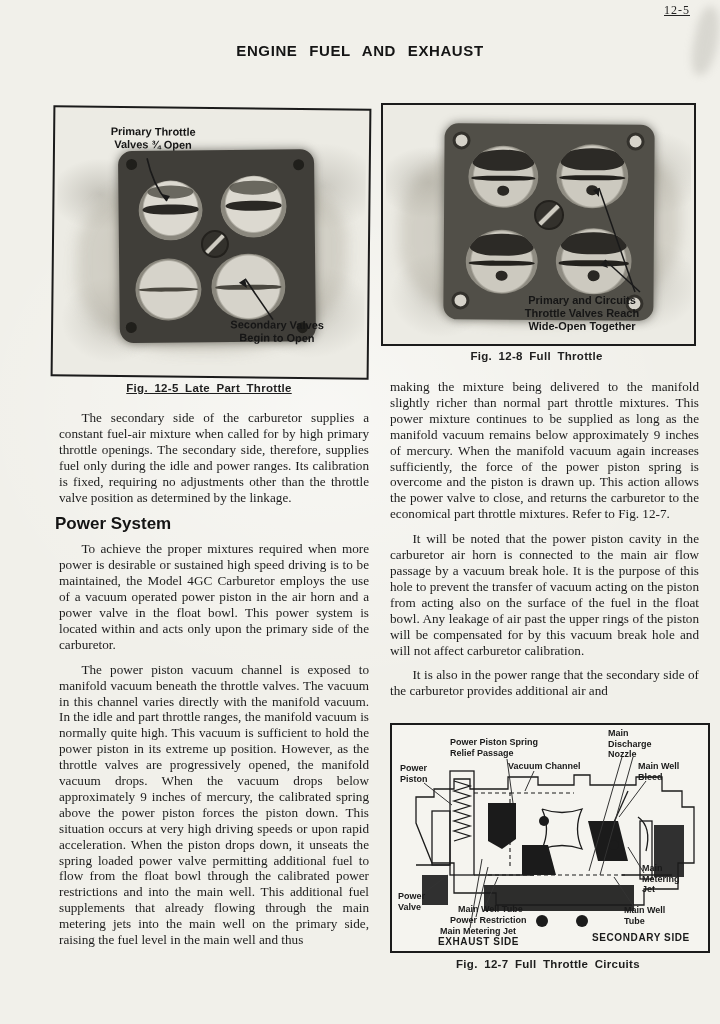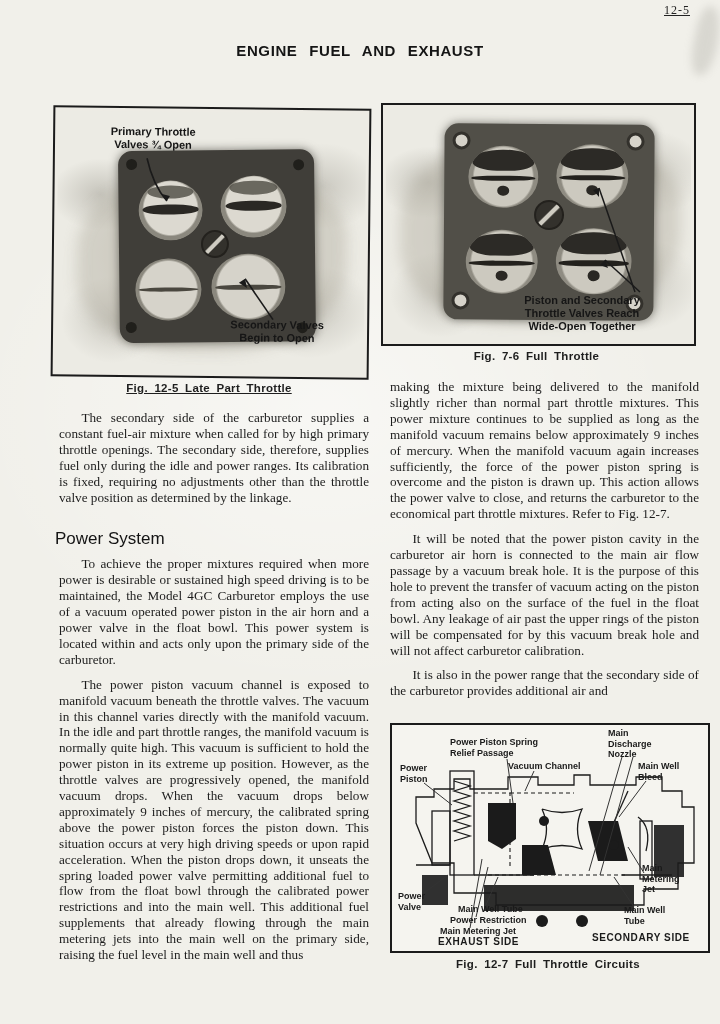--- a/index.html
+++ b/index.html
@@ -57,21 +57,21 @@
   .cap126{left:381px;top:350px;width:311px;}
   .cap127{left:390px;top:958px;width:316px;}
 
   
   .col{position:absolute;font-size:13.2px;line-height:15.9px;text-align:justify;}
   .col-left{left:55px;top:406px;width:318px;}
   .col-right{left:386px;top:375px;width:317px;}
   .col p{margin:4px;text-indent:1.7em;}
   .col p + p{margin-top:9px;}
   .col p.noindent{text-indent:0;}
-  .col h2{margin:26px 0 9px 0;font-family:"Liberation Sans", sans-serif;font-size:17px;font-weight:400;color:#141414;text-indent:0;}
+  .col h2{margin:11px 0 9px 0;font-family:"Liberation Sans", sans-serif;font-size:17px;font-weight:700;color:#141414;text-indent:0;}
 
   
   .fig127{left:390px;top:723px;width:316px;height:226px;background:#f5f4ef;border-width:2px;}
   .dlabel{position:absolute;font-family:"Liberation Sans", sans-serif;font-weight:700;font-size:9px;line-height:10.5px;
     color:#1a1a1a;white-space:pre-line;text-align:left;}
   .dlabel.left{text-align:left;}
   .dlabel.side{font-size:10px;letter-spacing:.6px;}
 </style>
 </head>
 <body>
@@ -148,26 +148,26 @@
         <div class="bolt" style="right:10px;top:8px;"></div>
         <div class="bolt" style="left:8px;bottom:10px;"></div>
         <div class="bolt" style="right:10px;bottom:8px;"></div>
       </div>
       <svg class="overlay" viewBox="0 0 305 233">
         <path d="M249 184 L213 80" stroke="#1a1a1a" stroke-width="1.5" fill="none"></path>
         <path d="M213 80 l0 9 l-6 -7 z" fill="#1a1a1a"></path>
         <path d="M254 184 L219 152" stroke="#1a1a1a" stroke-width="1.5" fill="none"></path>
         <path d="M219 152 l3 8 l-8 -3 z" fill="#1a1a1a"></path>
       </svg>
-      <div class="plabel" style="left:92px;top:186px;width:208px;">Piston and Secondary
+      <div class="plabel" style="left:92px;top:186px;width:208px;">Primary and Circuits
 Throttle Valves Reach
 Wide-Open Together</div>
     </div>
   </div>
-  <div class="caption cap126">Fig. 7-6 Full Throttle</div>
+  <div class="caption cap126">Fig. 12-8 Full Throttle</div>
 
   <div class="col col-left">
     <p>The secondary side of the carburetor supplies a constant fuel-air mixture when called for by high primary throttle openings. The secondary side, therefore, supplies fuel only during the idle and power ranges. Its calibration is fixed, requiring no adjustments other than the throttle valve position as determined by the linkage.</p>
     <h2>Power System</h2>
     <p>To achieve the proper mixtures required when more power is desirable or sustained high speed driving is to be maintained, the Model 4GC Carburetor employs the use of a vacuum operated power piston in the air horn and a power valve in the float bowl. This power system is located within and acts only upon the primary side of the carburetor.</p>
     <p>The power piston vacuum channel is exposed to manifold vacuum beneath the throttle valves. The vacuum in this channel varies directly with the manifold vacuum. In the idle and part throttle ranges, the manifold vacuum is normally quite high. This vacuum is sufficient to hold the power piston in its extreme up position. However, as the throttle valves are progressively opened, the manifold vacuum drops. When the vacuum drops below approximately 9 inches of mercury, the calibrated spring above the power piston forces the piston down. This situation occurs at very high driving speeds or upon rapid acceleration. When the piston drops down, it unseats the spring loaded power valve permitting additional fuel to flow from the float bowl through the calibrated power restrictions and into the main well. This additional fuel supplements that already flowing through the main metering jets into the main well on the primary side, raising the fuel level in the main well and thus</p>
   </div>
 
   <div class="col col-right">
     <p class="noindent">making the mixture being delivered to the manifold slightly richer than normal part throttle mixtures. This power mixture continues to be supplied as long as the manifold vacuum remains below approximately 9 inches of mercury. When the manifold vacuum again increases sufficiently, the force of the power piston spring is overcome and the piston is drawn up. This action allows the power valve to close, and returns the carburetor to the economical part throttle mixtures. Refer to Fig. 12-7.</p>

